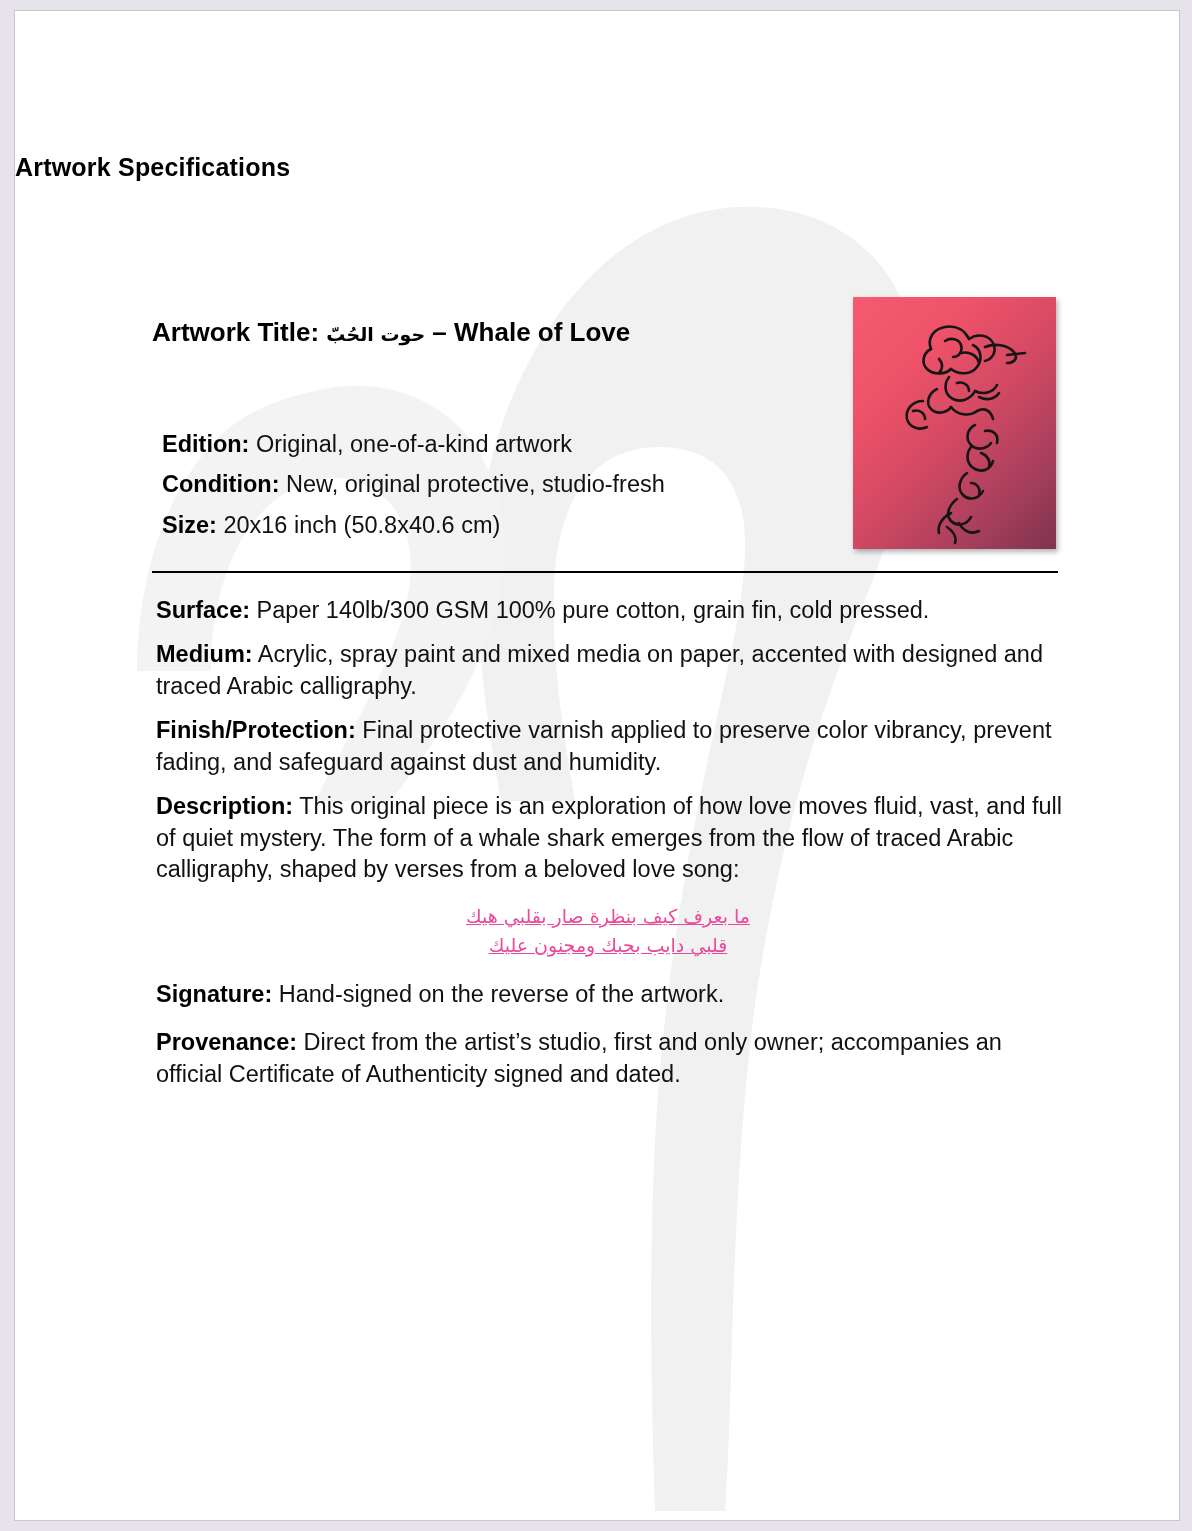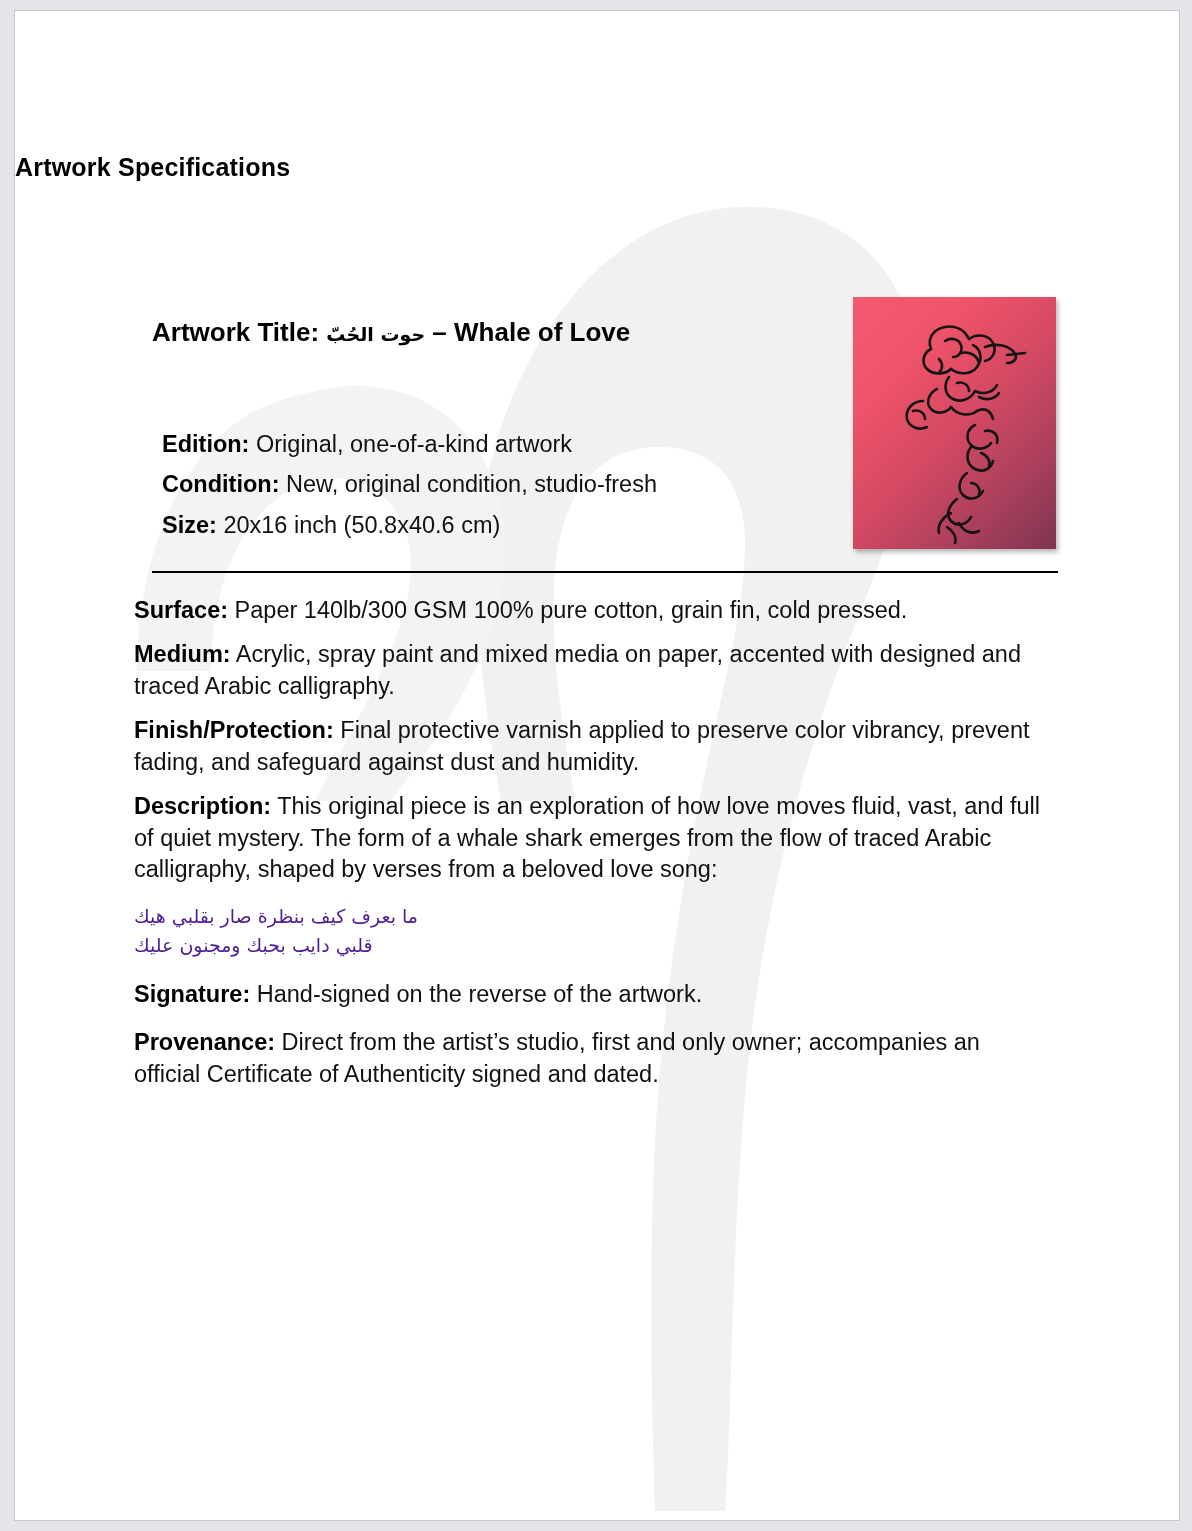--- a/index.html
+++ b/index.html
@@ -108,35 +108,36 @@
     left: 137px;
     top: 560px;
     width: 906px;
     height: 0;
     border-top: 2.5px solid #000;
     z-index: 3;
   }
 
   .spec-block-2 {
     position: absolute;
-    left: 119px;
+    left: 141px;
     top: 584px;
     width: 910px;
   }
   .spec-block-2 .spec-row { margin-bottom: 13px; }
 
   .arabic-verses {
     margin: 16px 0 18px 0;
-    text-align: left;
+    text-align: center;
     direction: rtl;
     font-family: "DejaVu Sans", sans-serif;
     font-size: 19px;
     line-height: 1.55;
-    color: #4c1d95;
+    color: #ec4899;
     padding-right: 6px;
+    text-decoration: underline;
   }
   .arabic-verses div { white-space: nowrap; }
 
   .tail-block { margin-top: 12px; }
   .tail-block .spec-row { margin-bottom: 17px; }
 </style>
 </head>
 <body>
 
 <div class="page">
@@ -207,21 +208,21 @@
       <span class="ar">حوت الحُبّ</span>
       <span> – </span>
       <span>Whale of Love</span>
     </div>
 
     <div class="spec-block">
       <div class="spec-row">
         <span class="lbl">Edition:</span><span> Original, one-of-a-kind artwork</span>
       </div>
       <div class="spec-row">
-        <span class="lbl">Condition:</span><span> New, original condition, studio-fresh</span>
+        <span class="lbl">Condition:</span><span> New, original protective, studio-fresh</span>
       </div>
       <div class="spec-row row-tight">
         <span class="lbl">Size:</span><span> 20x16 inch (50.8x40.6 cm)</span>
       </div>
     </div>
 
     <div class="rule"></div>
 
     <div class="spec-block-2">
       <div class="spec-row">

